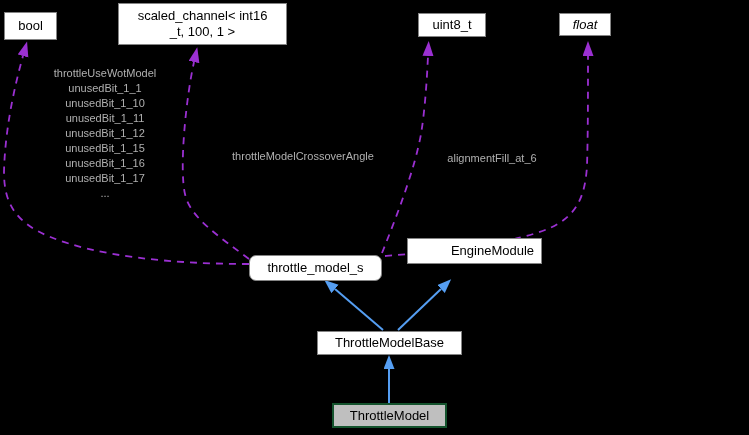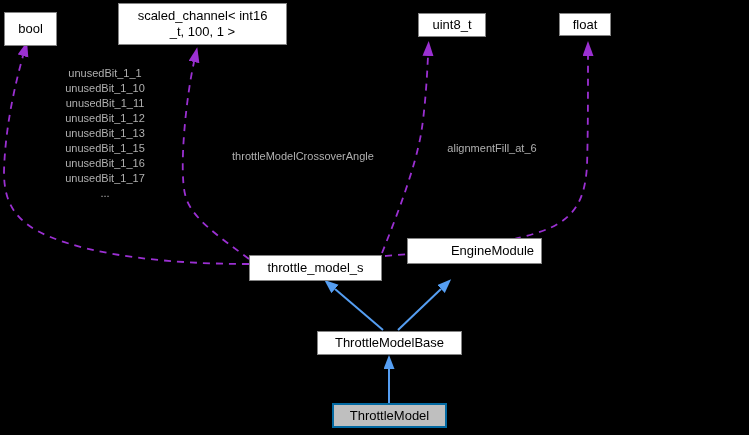--- a/index.html
+++ b/index.html
@@ -9,21 +9,21 @@
   }
   svg.edges{position:absolute;left:0;top:0;width:749px;height:435px;}
   .edge-uses{fill:none;stroke:#9b30d2;stroke-width:1.8;stroke-dasharray:7 6;}
   .edge-inherit{fill:none;stroke:#559ef2;stroke-width:2;}
   .node{
     position:absolute;box-sizing:border-box;background:#ffffff;
     border:1px solid #848484;color:#000;font-size:13px;line-height:16px;
     display:flex;align-items:center;justify-content:center;text-align:center;
     white-space:nowrap;
   }
-  .node.highlight{background:#bfbfbf;border:2px solid #0369a1;}
+  .node.highlight{background:#bfbfbf;border:2px solid #14532d;}
   .node .multiline{white-space:normal;}
   .edge-label{
     position:absolute;color:#b0b0b0;font-size:11px;text-align:center;
     white-space:nowrap;
   }
   .member-list{line-height:15px;white-space:normal;}
   .member-list span{display:block;}
 </style>
 </head>
 <body>
@@ -43,48 +43,48 @@
     <path class="edge-uses" d="M249,264 C170,264 95,256 48,236 C16,222 4,204 4,172 C5,130 14,88 23,56" marker-end="url(#arrow-purple)"></path>
     <path class="edge-uses" d="M249,259 C220,237 190,218 185,194 C179,168 186,98 194,62" marker-end="url(#arrow-purple)"></path>
     <path class="edge-uses" d="M382,253 C398,213 415,168 421,134 C425,110 427,78 428,56" marker-end="url(#arrow-purple)"></path>
     <path class="edge-uses" d="M385,256 C450,251 515,243 550,228 C576,216 585,198 587,166 C588,132 588,96 588,56" marker-end="url(#arrow-purple)"></path>
 
     <path class="edge-inherit" d="M383,330 L335,289" marker-end="url(#arrow-blue)"></path>
     <path class="edge-inherit" d="M398,330 L441,289" marker-end="url(#arrow-blue)"></path>
     <path class="edge-inherit" d="M389,403 L389,369" marker-end="url(#arrow-blue)"></path>
   </svg>
 
-  <div class="node" style="left:4px;top:12px;width:53px;height:34px;">bool</div>
+  <div class="node" style="left:4px;top:12px;width:53px;height:28px;">bool</div>
 
   <div class="node" style="left:118px;top:3px;width:169px;height:42px;">
     <span class="multiline"><span>scaled_channel&lt; int16</span><br><span>_t, 100, 1 &gt;</span></span>
   </div>
 
   <div class="node" style="left:418px;top:13px;width:68px;height:24px;">uint8_t</div>
 
-  <div class="node" style="left:559px;top:13px;width:52px;height:23px;">float</div>
+  <div class="node" style="left:559px;top:13px;width:52px;height:23px;font-style:italic;">float</div>
 
-  <div class="node" style="left:249px;top:255px;width:133px;height:26px;">throttle_model_s</div>
+  <div class="node" style="left:249px;top:255px;width:133px;height:26px;border-radius:7px;">throttle_model_s</div>
 
   <div class="node" style="left:407px;top:238px;width:135px;height:26px;padding-left:36px;">EngineModule</div>
 
   <div class="node" style="left:317px;top:331px;width:145px;height:24px;">ThrottleModelBase</div>
 
   <div class="node highlight" style="left:332px;top:403px;width:115px;height:25px;">ThrottleModel</div>
 
   <div class="edge-label member-list" style="left:30px;top:66px;width:150px;">
+    <span>throttleUseWotModel</span>
     <span>unusedBit_1_1</span>
     <span>unusedBit_1_10</span>
     <span>unusedBit_1_11</span>
     <span>unusedBit_1_12</span>
-    <span>unusedBit_1_13</span>
     <span>unusedBit_1_15</span>
     <span>unusedBit_1_16</span>
     <span>unusedBit_1_17</span>
     <span>...</span>
   </div>
 
   <div class="edge-label" style="left:203px;top:150px;width:200px;">throttleModelCrossoverAngle</div>
 
-  <div class="edge-label" style="left:432px;top:142px;width:120px;">alignmentFill_at_6</div>
+  <div class="edge-label" style="left:432px;top:152px;width:120px;">alignmentFill_at_6</div>
 
 
 </div>
 
 </body></html>

